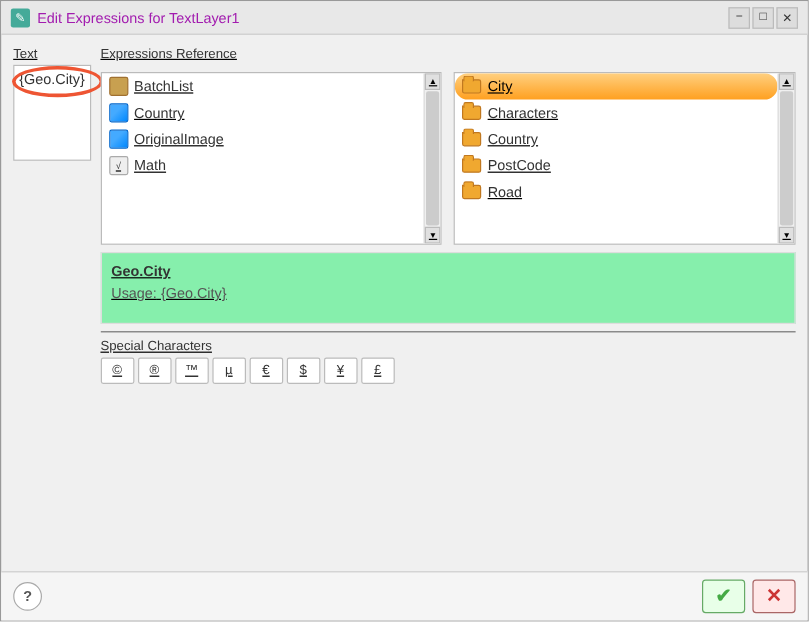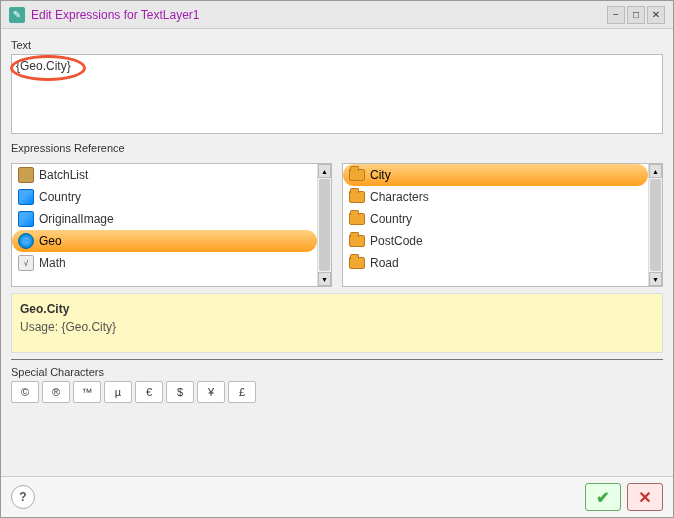--- a/index.html
+++ b/index.html
@@ -61,23 +61,23 @@
       align-items: center;
       justify-content: center;
       font-size: 10px;
       cursor: pointer;
       color: #333;
     }
     .window-body {
       flex: 1;
       padding: 10px;
       display: flex;
-      flex-direction: column;
       gap: 8px;
       overflow: hidden;
+      text-decoration: underline;
     }
     .section-label {
       font-size: 11px;
       color: #333;
       margin-bottom: 3px;
     }
     .text-area-container {
       border: 1px solid #bbb;
       background: white;
       height: 80px;
@@ -103,21 +103,21 @@
     .expressions-section {
       display: flex;
       flex-direction: column;
       flex: 1;
       gap: 6px;
       min-height: 0;
     }
     .expressions-lists {
       display: flex;
       gap: 10px;
-      height: 124px;
+      height: 144px;
     }
     .list-container {
       flex: 1;
       border: 1px solid #bbb;
       background: white;
       overflow: hidden;
       display: flex;
       flex-direction: column;
       position: relative;
     }
@@ -214,21 +214,21 @@
       font-size: 7px;
       cursor: pointer;
     }
     .scrollbar-thumb {
       flex: 1;
       background: #ccc;
       margin: 1px;
       border-radius: 2px;
     }
     .detail-box {
-      background: #fef9c3;
+      background: #86efac;
       border: 1px solid #ddd;
       padding: 8px;
       min-height: 60px;
     }
     .detail-name {
       font-weight: bold;
       font-size: 12px;
       color: #333;
       margin-bottom: 4px;
     }
@@ -367,24 +367,20 @@
               <div class="list-item">
                 <div class="list-item-icon icon-image"></div>
                 <span>Country</span>
               </div>
 
               <div class="list-item">
                 <div class="list-item-icon icon-image"></div>
                 <span>OriginalImage</span>
               </div>
 
-              <div class="list-item selected">
-                <div class="list-item-icon icon-globe"></div>
-                <span>Geo</span>
-              </div>
 
               <div class="list-item">
                 <div class="list-item-icon icon-math">√</div>
                 <span>Math</span>
               </div>
 
             </div>
             <div class="scrollbar-track">
               <div class="scrollbar-btn">▲</div>
               <div class="scrollbar-thumb"></div>

